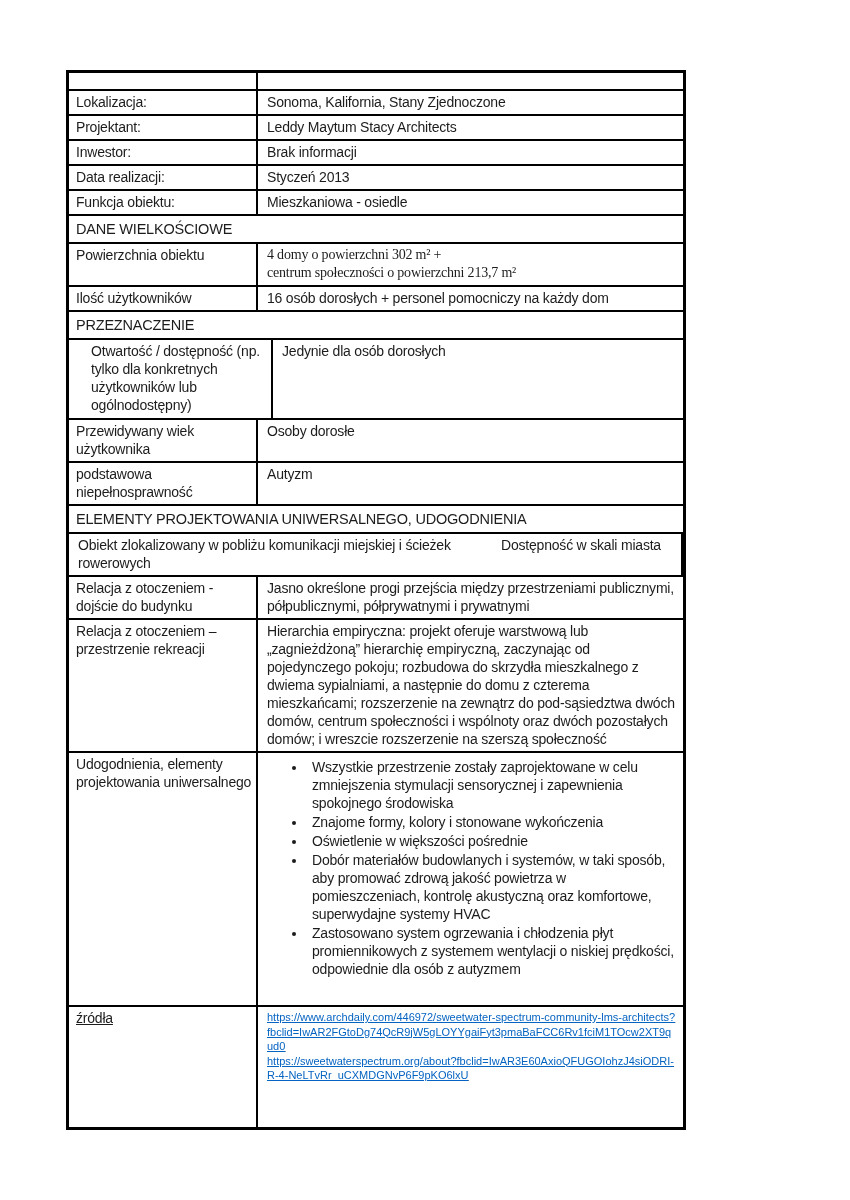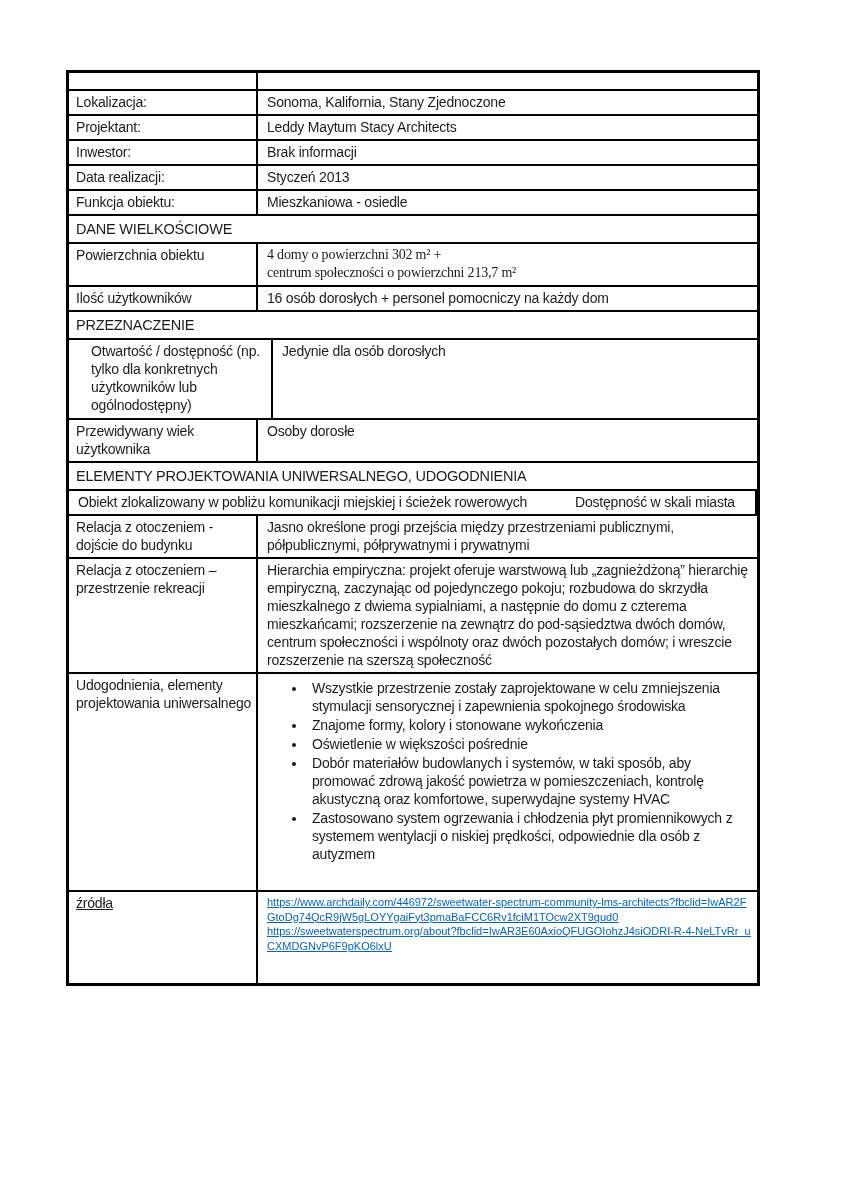--- a/index.html
+++ b/index.html
@@ -7,21 +7,21 @@
   body {
     width: 850px; height: 1200px;
     background: #ffffff;
     font-family: "Liberation Sans", "DejaVu Sans", sans-serif;
     color: #1c1c1c;
     position: relative;
   }
   .doc-table {
     position: absolute;
     left: 66px; top: 70px;
-    width: 694px;
+    width: 620px;
     border: 3px solid #000;
     background: #fff;
   }
   .trow { display: flex; border-bottom: 2px solid #000; align-items: stretch; }
   .trow:last-child { border-bottom: none; text-decoration: underline; }
   .cell {
     font-size: 14px;
     line-height: 18px;
     letter-spacing: -0.2px;
   }
@@ -36,21 +36,21 @@
     font-weight: normal;
     font-size: 14.5px;
     padding: 4px 6px 4px 7px;
   }
   .empty-row .cell { height: 16px; padding: 0 7px; }
   .multiline { white-space: pre-line; font-family: Liberation Serif, serif; }
   .row-otwartosc .cl { padding-bottom: 4px; margin-left: 15px; }
   .bullets ul { margin: 3px 0 0 0; padding-left: 40px; list-style: disc; }
   .bullets li { padding-left: 5px; margin: 0 0 1px 0; }
   .cv-bullets { padding-bottom: 26px; }
-  .cv-sources { padding-top: 3px; padding-bottom: 30px; }
+  .cv-sources { padding-top: 3px; padding-bottom: 44px; }
   a.src {
     color: #0563C1;
     text-decoration: underline;
     font-size: 11px;
     line-height: 14.5px;
     letter-spacing: 0;
     word-break: break-all;
     display: block;
     cursor: pointer;
   }
@@ -114,20 +114,24 @@
     <div class="trow row-otwartosc">
       <div class="cell cl">Otwartość / dostępność (np. tylko dla konkretnych użytkowników lub ogólnodostępny)</div>
       <div class="cell cv">Jedynie dla osób dorosłych</div>
     </div>
 
     <div class="trow">
       <div class="cell cl">Przewidywany wiek użytkownika</div>
       <div class="cell cv">Osoby dorosłe</div>
     </div>
 
+    <div class="trow">
+      <div class="cell cl">podstawowa niepełnosprawność</div>
+      <div class="cell cv">Autyzm</div>
+    </div>
 
     <div class="trow">
       <div class="cell section">ELEMENTY PROJEKTOWANIA UNIWERSALNEGO, UDOGODNIENIA</div>
     </div>
 
     <div class="trow">
       <div class="cell cv">Obiekt zlokalizowany w pobliżu komunikacji miejskiej i ścieżek rowerowych</div>
       <div class="cell cl">Dostępność w skali miasta</div>
     </div>
 

